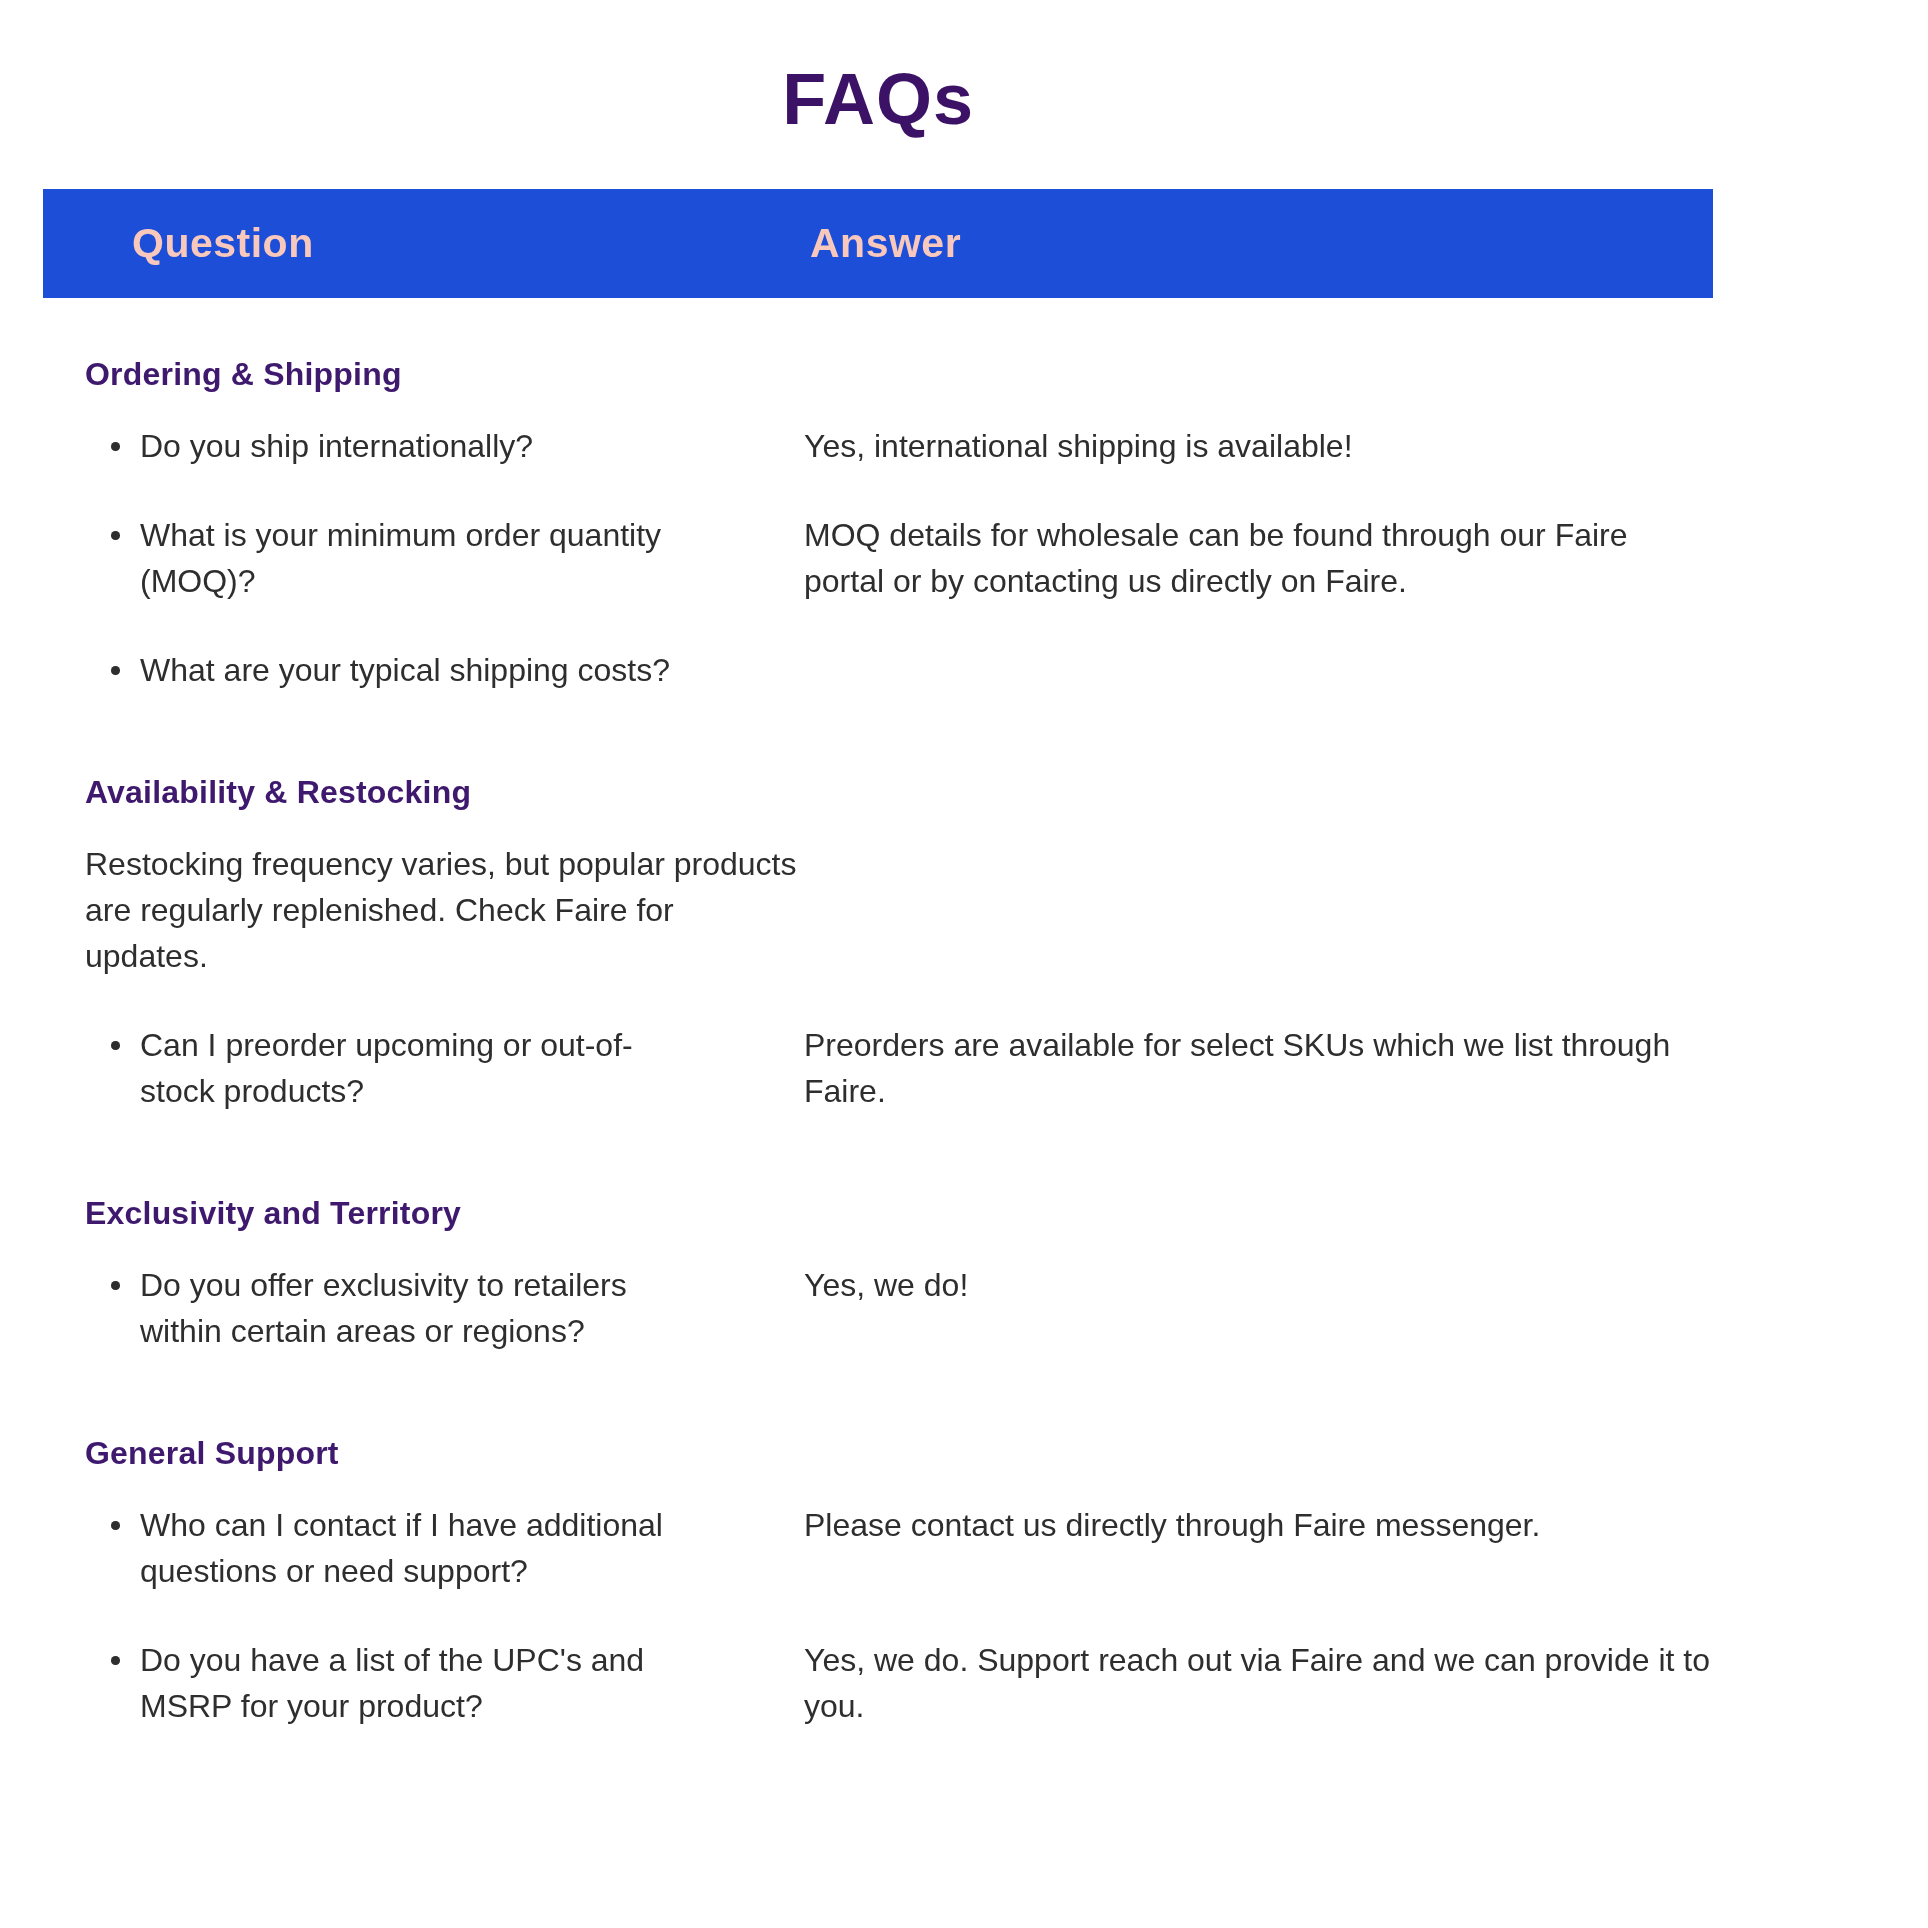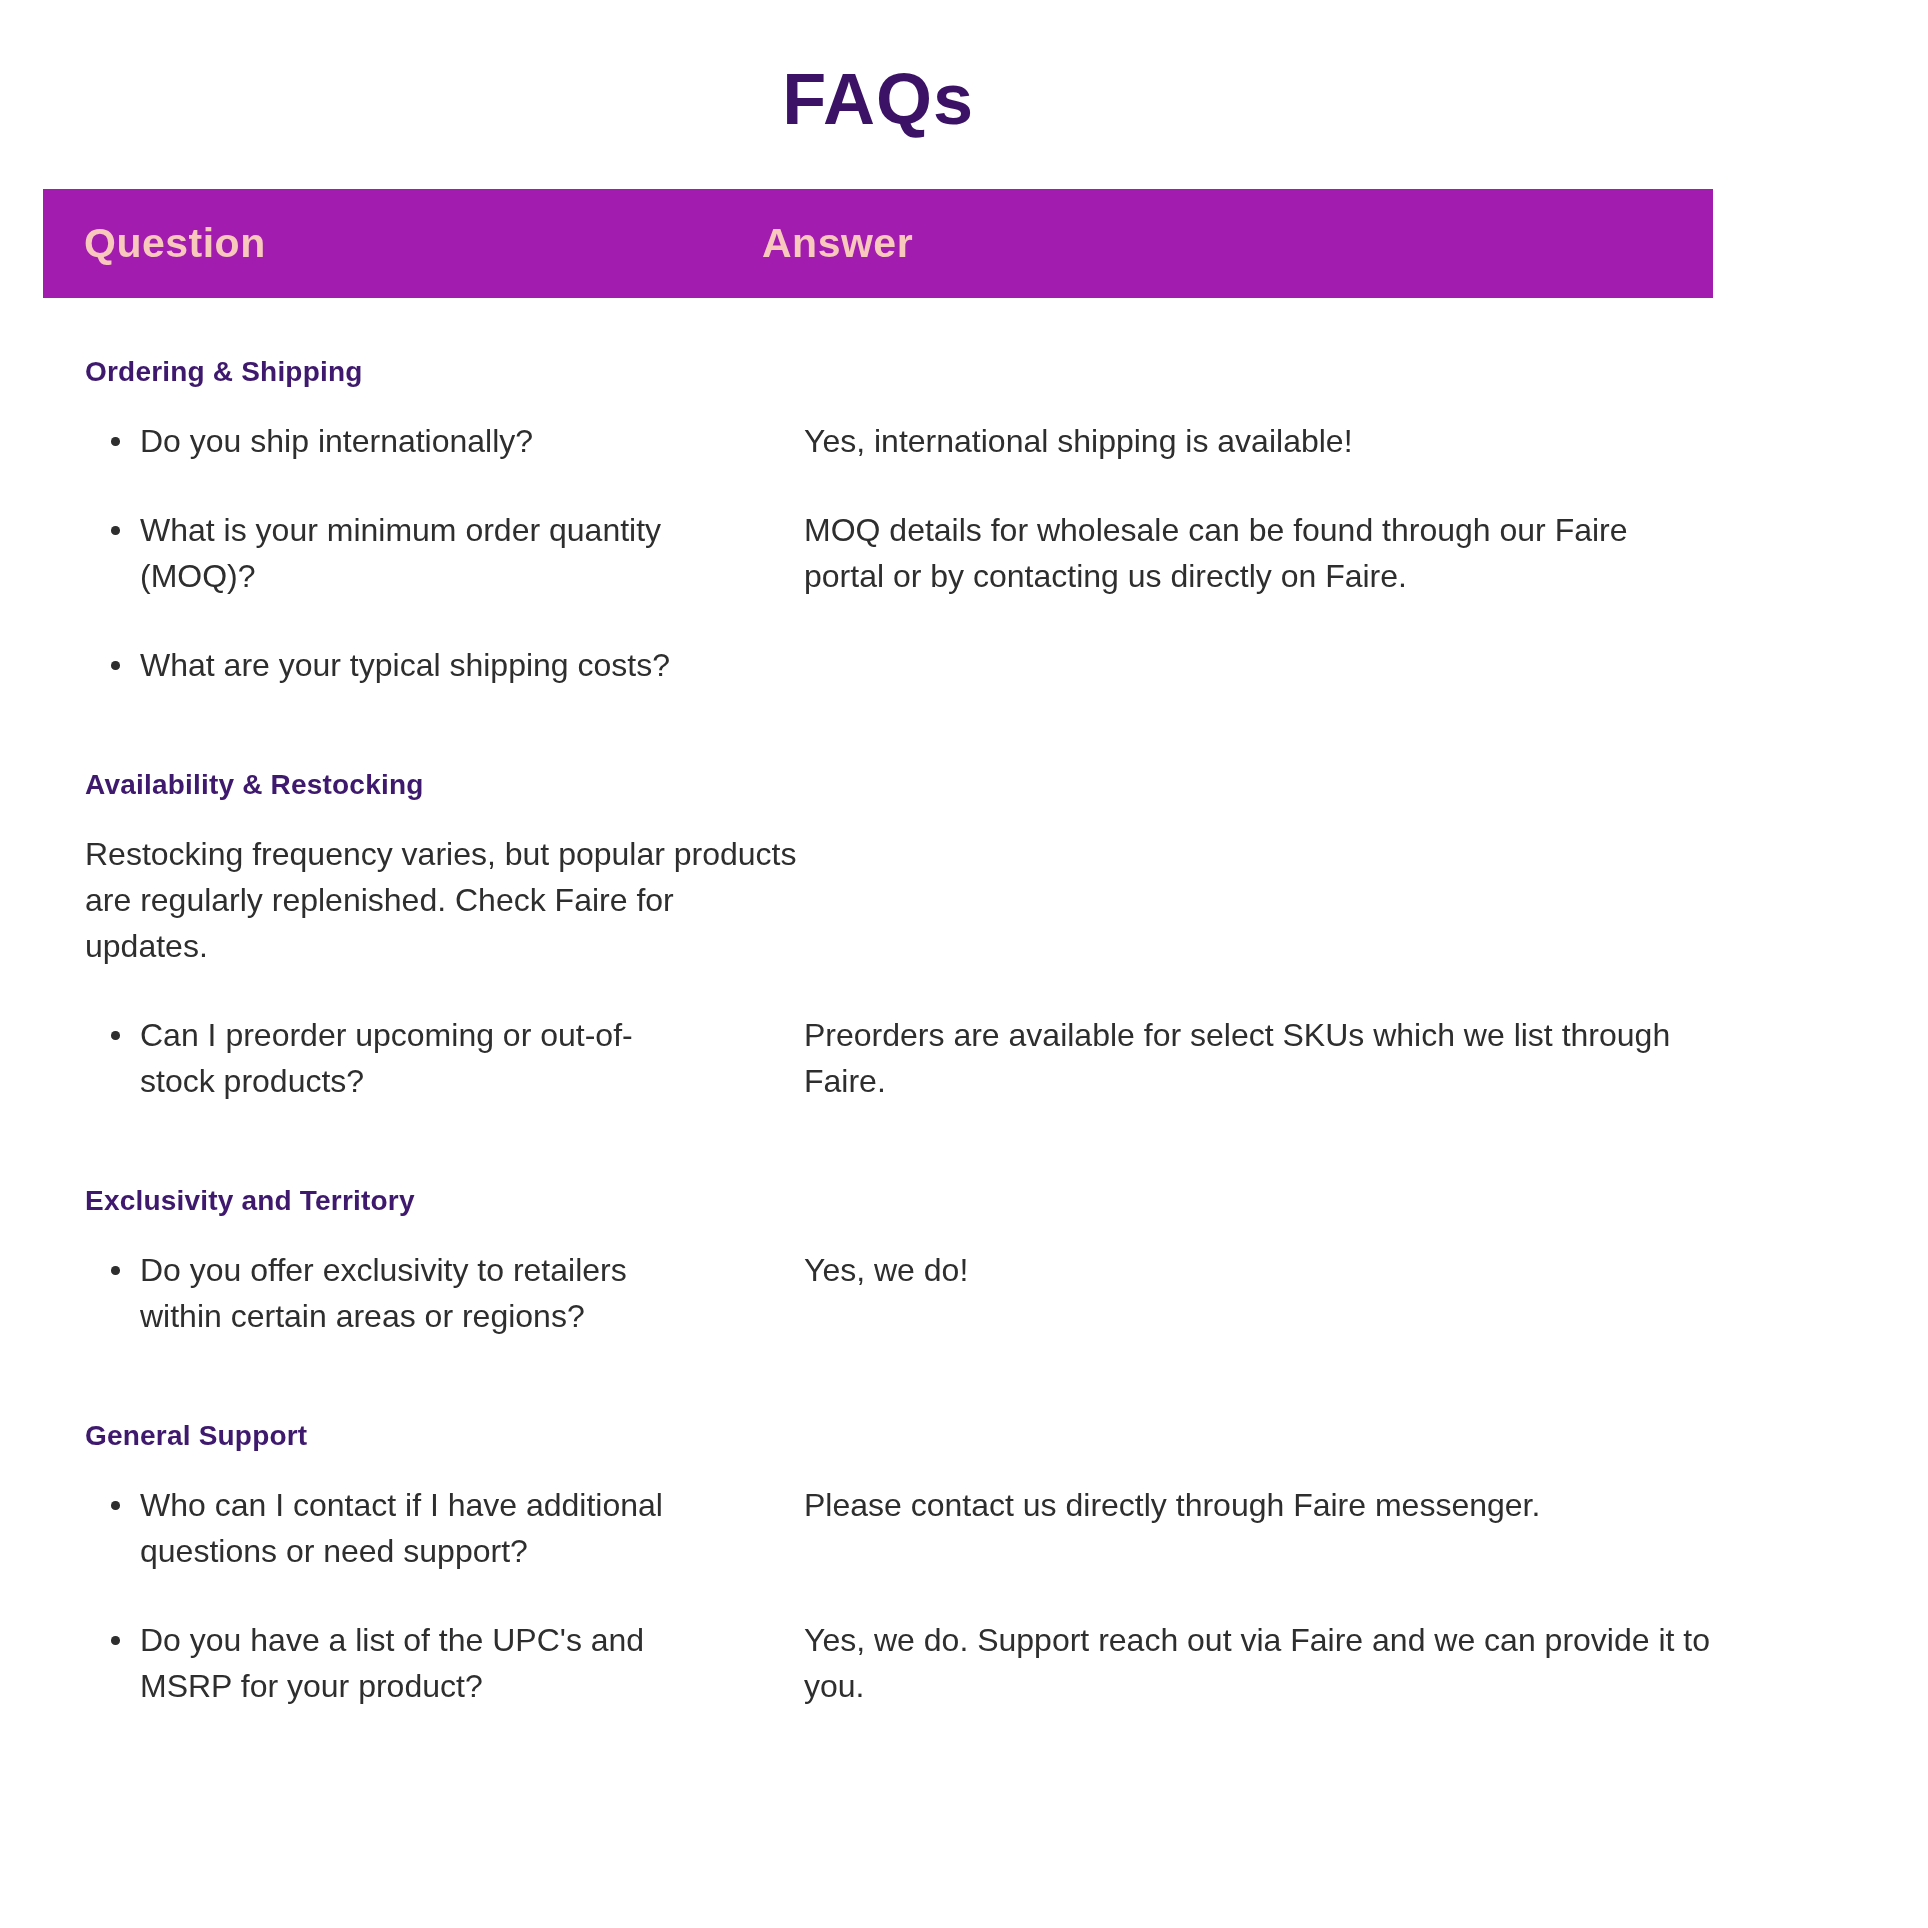--- a/index.html
+++ b/index.html
@@ -21,44 +21,45 @@
     text-align: center;
     font-size: 72px;
     font-weight: 700;
     letter-spacing: 0.9px;
     color: #3B1265;
   }
   .header-bar {
     position: relative;
     margin: 49px 43px 0 43px;
     height: 109px;
-    background: #a21caf;
+    background: #1d4ed8;
     display: flex;
     align-items: center;
+    padding-left: 48px;
   }
   .header-bar .col-label {
     font-size: 41px;
     font-weight: 700;
     color: #F8C8BD;
     letter-spacing: 0.5px;
   }
   .header-bar .col-q {
     margin-left: 41px;
     width: 678px;
     flex: 0 0 auto;
   }
   .content {
     padding: 58px 43px 0 85px;
   }
   .faq-section {
     margin-bottom: 81px;
   }
   .section-heading {
     margin: 0 0 30px 0;
-    font-size: 28px;
+    font-size: 32px;
     font-weight: 700;
     color: #3E196D;
     letter-spacing: 0.2px;
   }
   .faq-row {
     display: grid;
     grid-template-columns: 719px 1fr;
     margin-bottom: 43px;
   }
   .q-cell {

